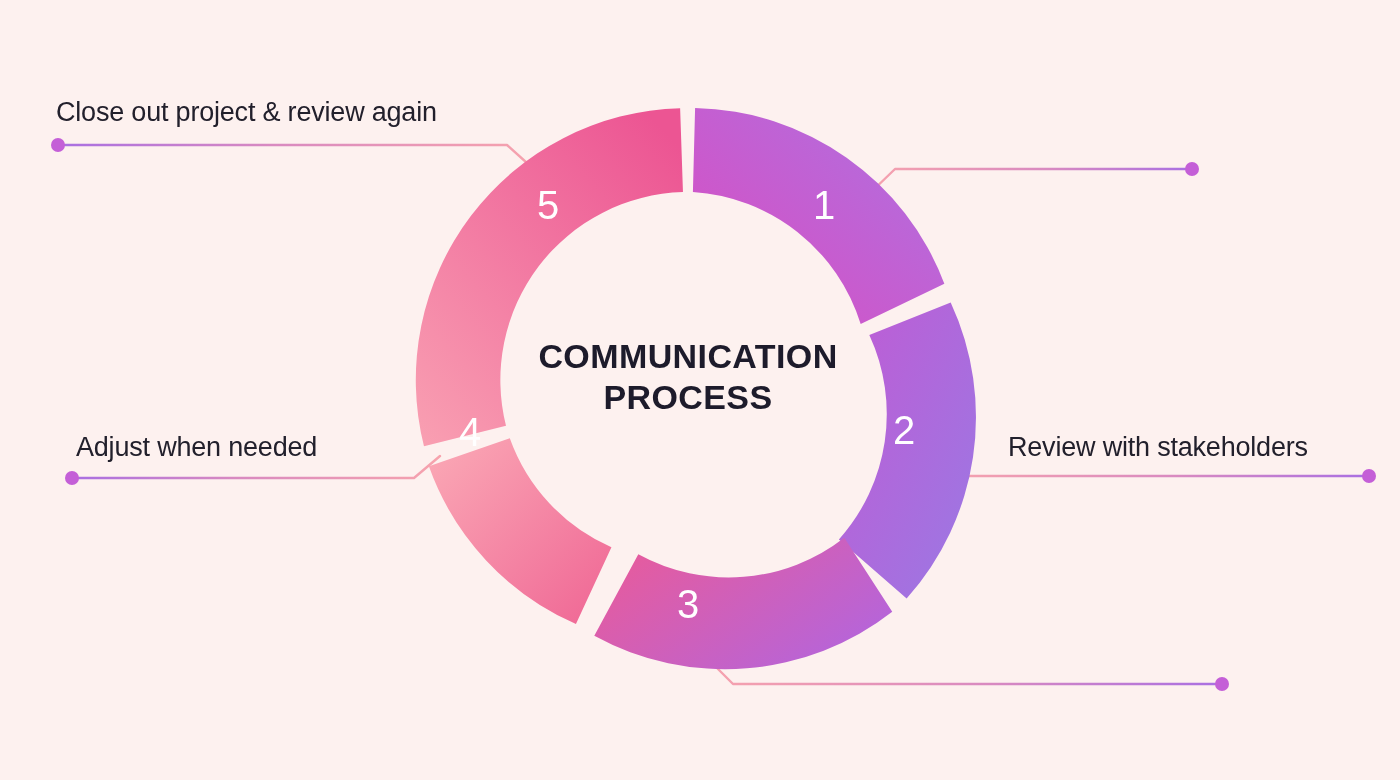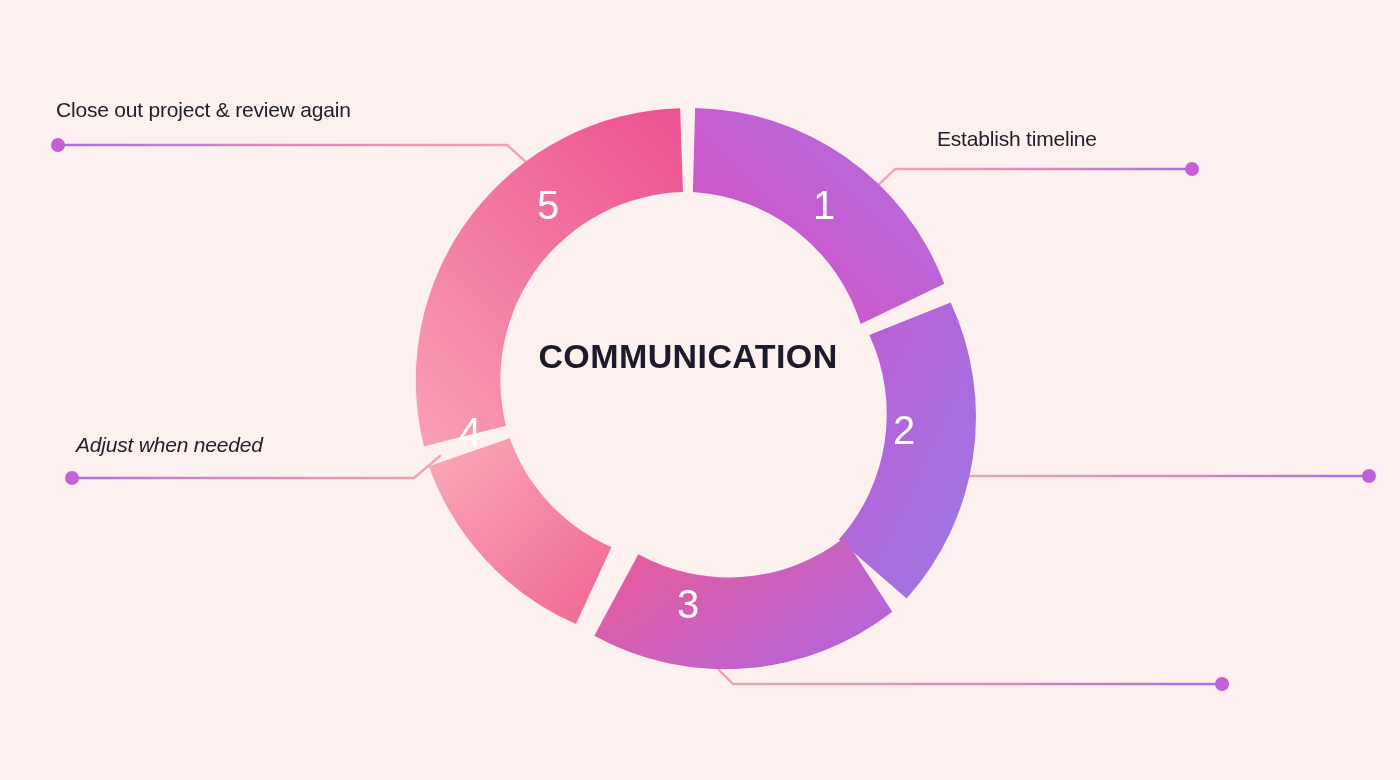--- a/index.html
+++ b/index.html
@@ -22,21 +22,21 @@
   }
   svg.layer {
     position: absolute;
     left: 0; top: 0;
     width: 1400px;
     height: 780px;
     display: block;
   }
   .label {
     position: absolute;
-    font-size: 21px;
+    font-size: 27px;
     color: #22202c;
     white-space: nowrap;
     letter-spacing: -0.2px;
     line-height: 1;
   }
   .label.right { text-align: left; }
   .label.left  { text-align: left; }
 
   .center-title {
     position: absolute;
@@ -163,23 +163,24 @@
       <text class="seg-num" x="824" y="208">1</text>
       <text class="seg-num" x="904" y="433">2</text>
       <text class="seg-num" x="688" y="607">3</text>
       <text class="seg-num" x="470" y="435">4</text>
       <text class="seg-num" x="548" y="208">5</text>
     </g>
   </svg>
 
   <div class="center-title">
     <div>COMMUNICATION</div>
+    <div>PROCESS</div>
   </div>
 
   <div class="label left" style="left:56px;  top:99px;">Close out project &amp; review again</div>
 
-  <div class="label right" style="left:937px; top:128px;">Establish timeline</div>
 
-  <div class="label left" style="left:76px;  top:434px;font-style:italic;">Adjust when needed</div>
+  <div class="label left" style="left:76px;  top:434px;">Adjust when needed</div>
 
+  <div class="label right" style="left:1008px; top:434px;">Review with stakeholders</div>
 
 
 </div>
 
 </body></html>

